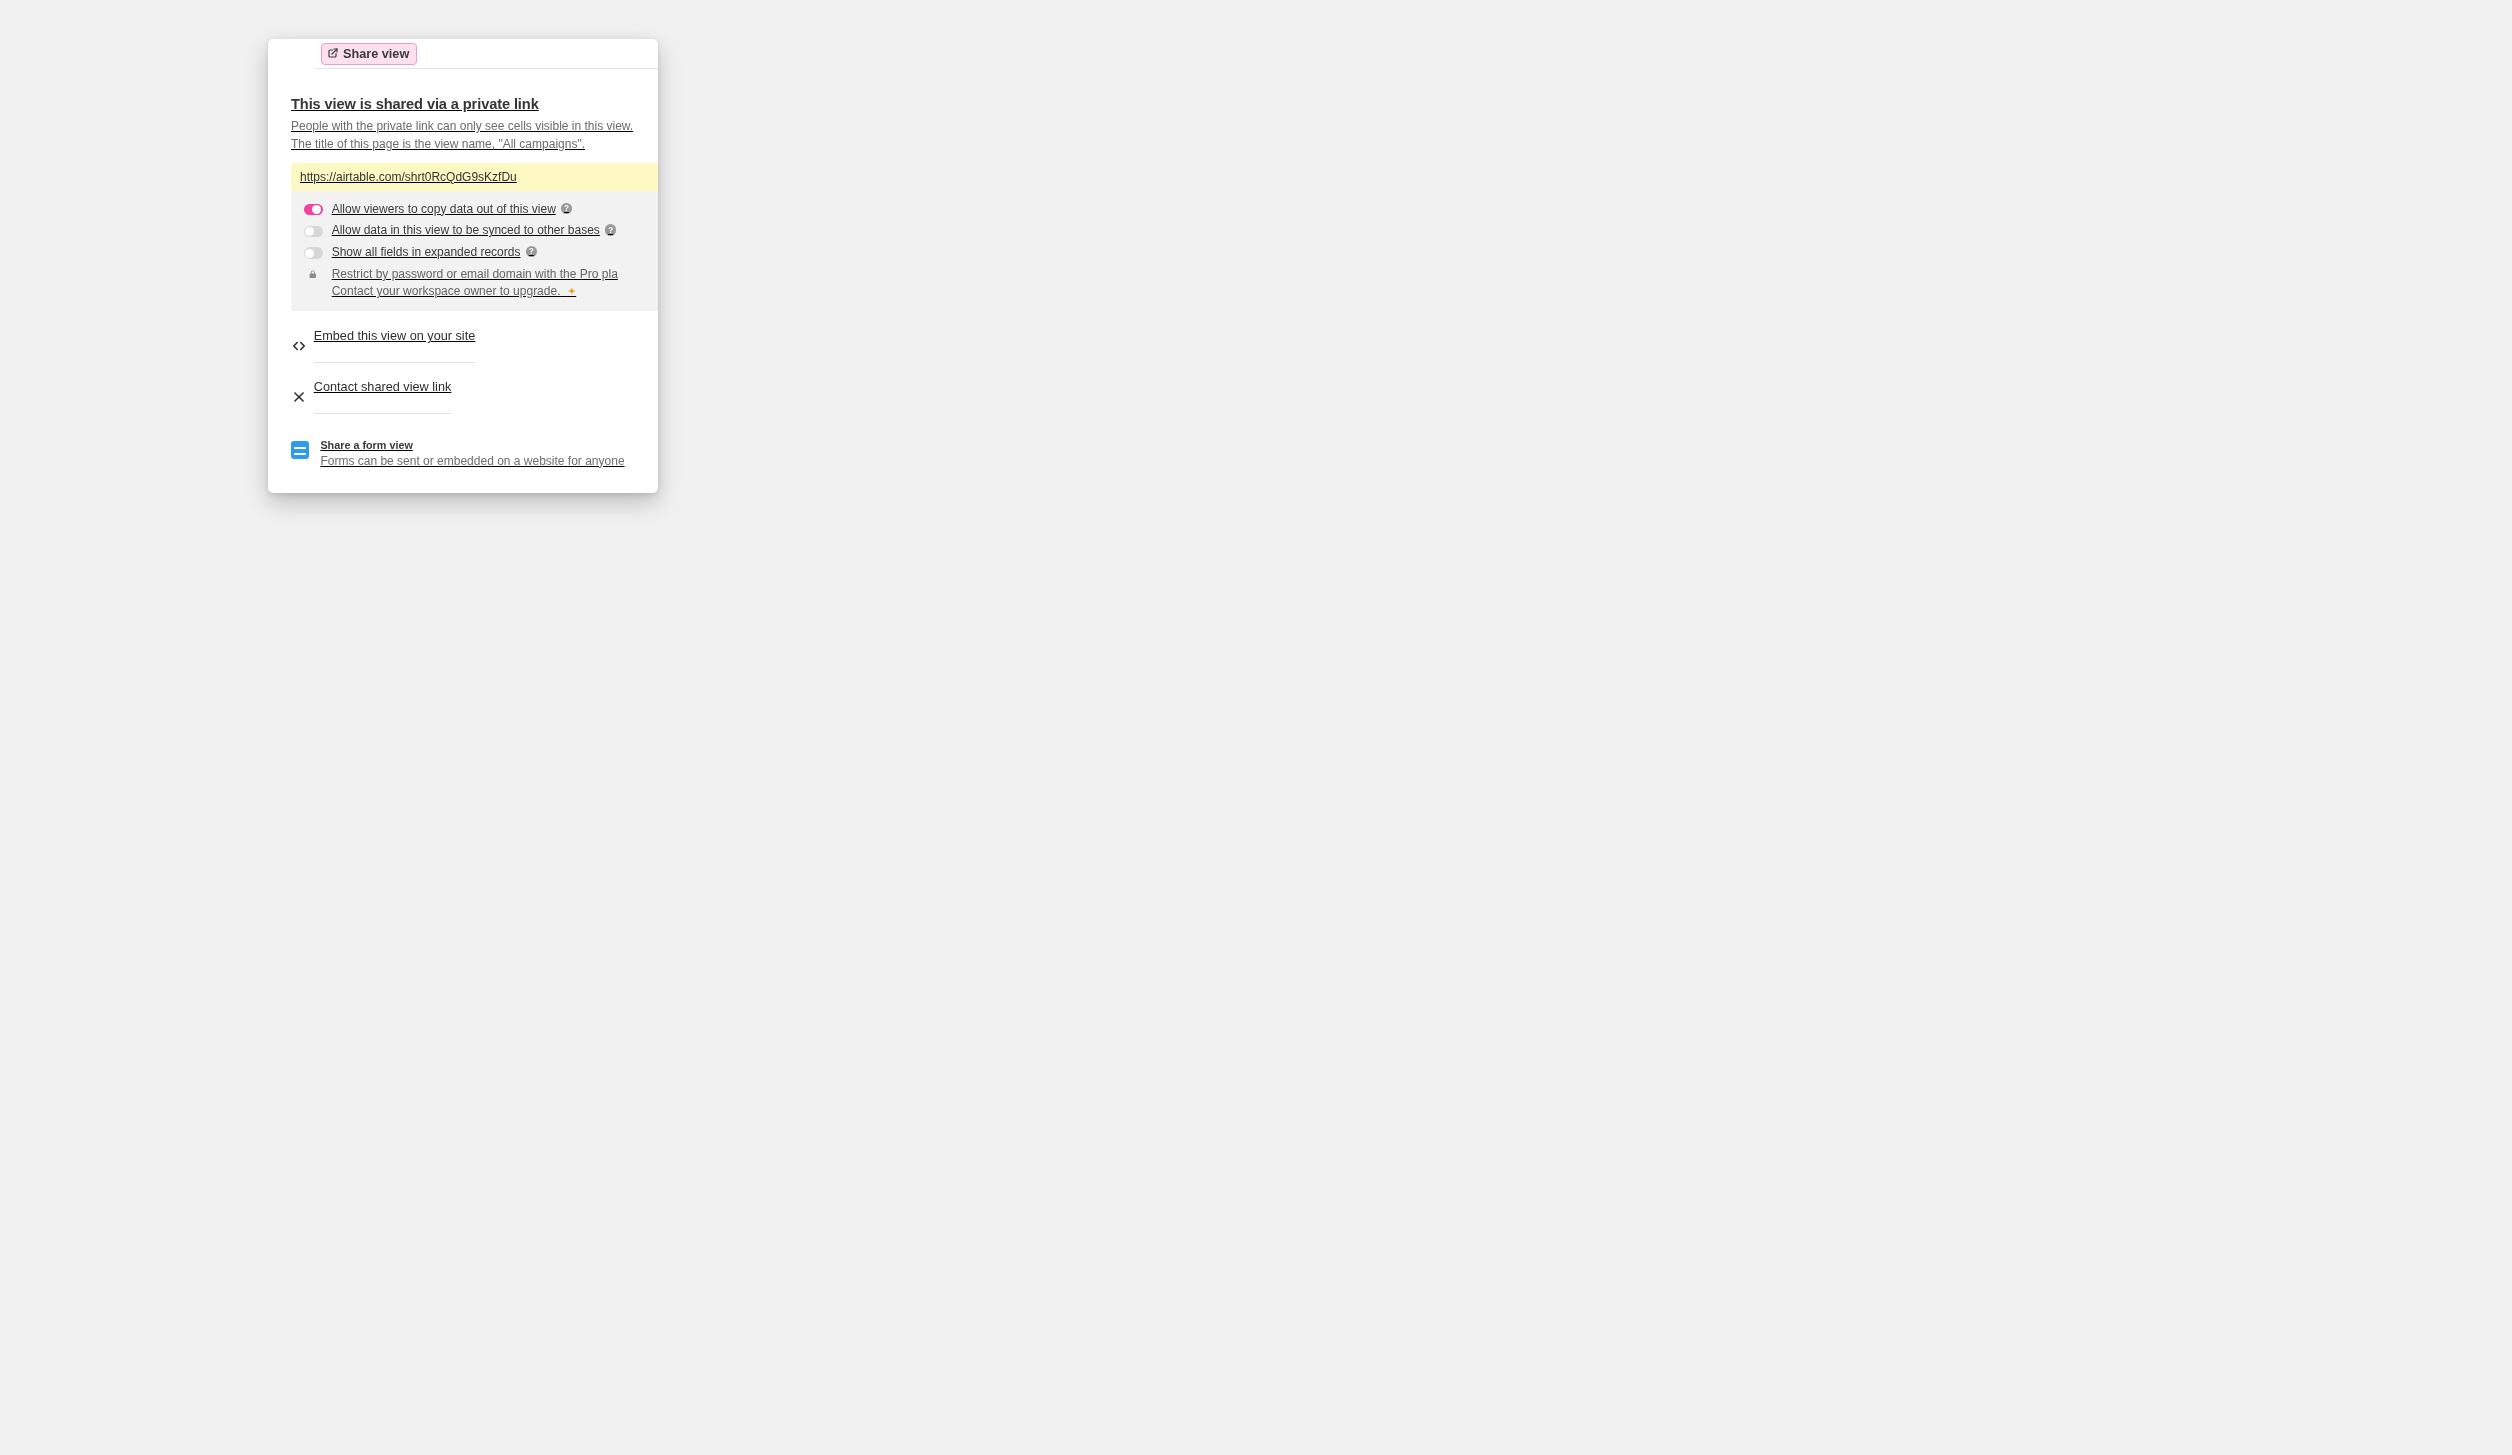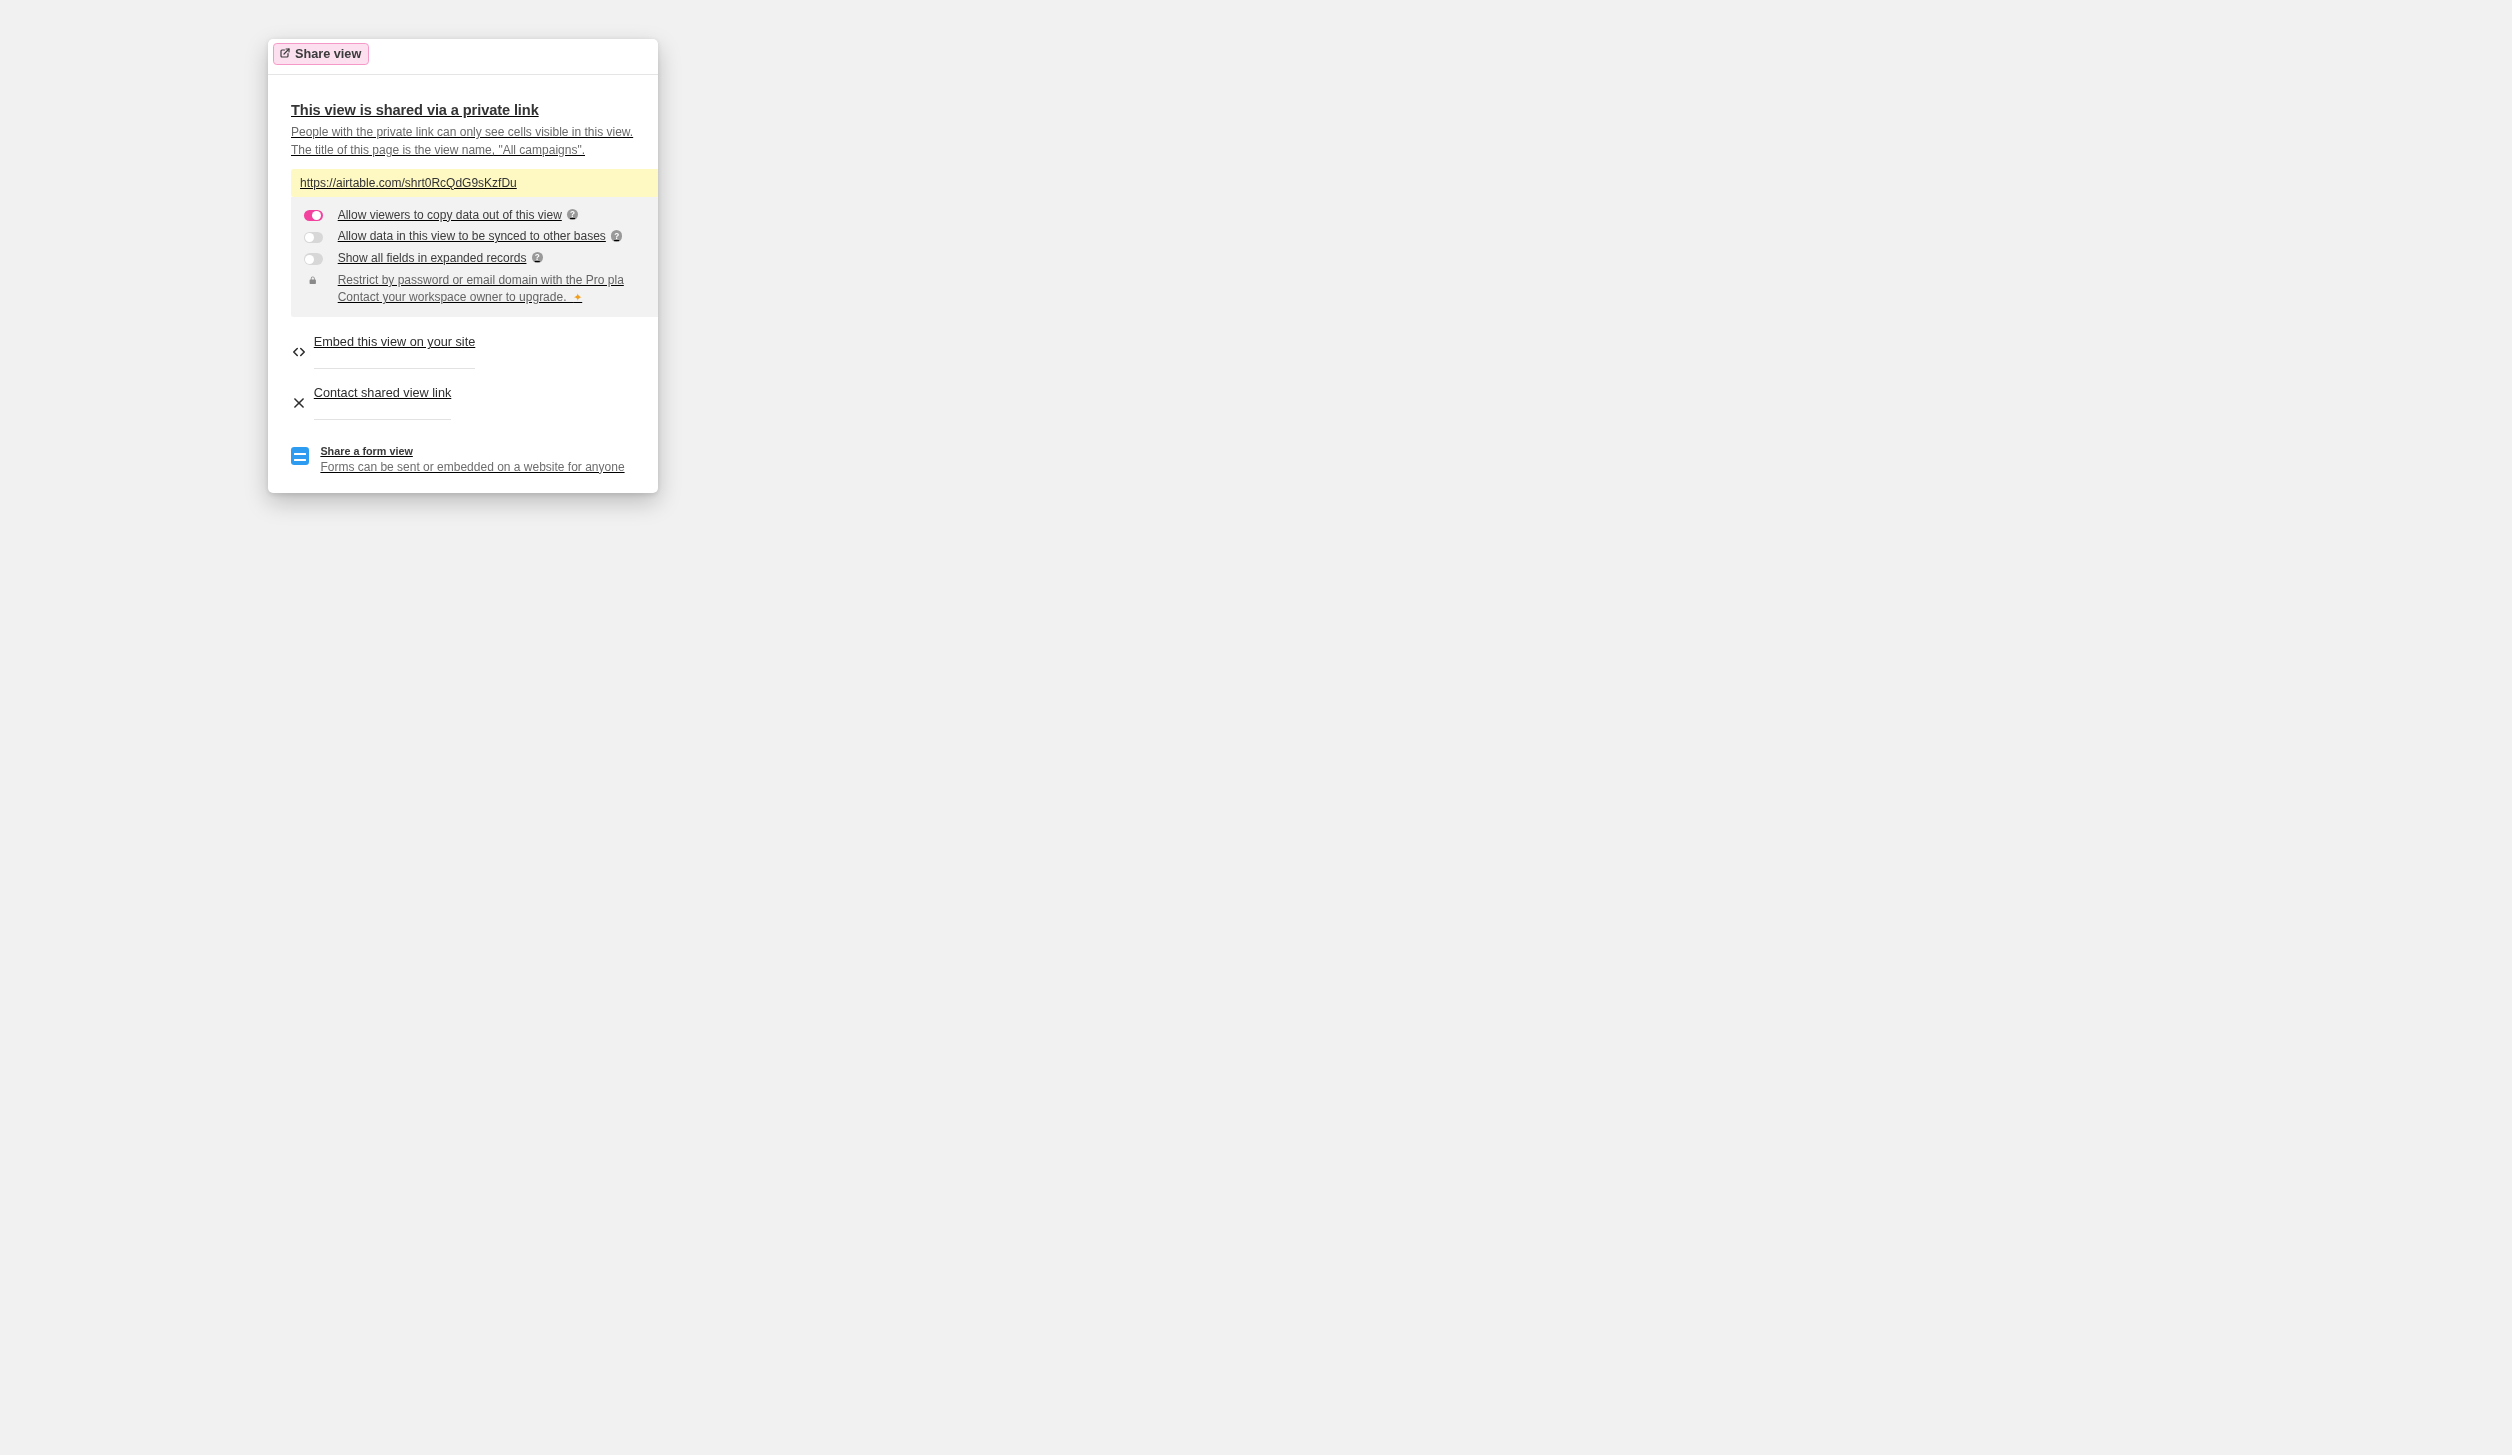--- a/index.html
+++ b/index.html
@@ -17,21 +17,22 @@
     width: 390px;
     height: 454px;
     background: #fff;
     border-radius: 5.1px;
     box-shadow: 0 9px 23px rgba(0,0,0,0.22), 0 1.3px 5.1px rgba(0,0,0,0.10);
     overflow: hidden;
   }
   .tabbar {
     border-bottom: 0.6px solid #e5e5e5;
     padding: 4.4px 5.1px 0 5.1px;
-    height: 36px;
+    height: 30px;
+    margin-left: 48px;
   }
   .tab {
     display: inline-flex;
     align-items: center;
     gap: 3.8px;
     padding: 2.5px 6.3px 3.2px 5.1px;
     border: 1.3px solid #f59ac8;
     background: #fce0ef;
     border-radius: 3.8px;
     cursor: pointer;
@@ -72,21 +73,21 @@
   }
   .options {
     background: #f2f2f2;
     padding: 10.2px 0 11.4px 12.7px;
     border-radius: 0 0 0 2.5px;
     margin-bottom: 18px;
   }
   .opt {
     display: flex;
     align-items: flex-start;
-    gap: 15px;
+    gap: 9px;
     margin-bottom: 7.6px;
   }
   .opt:last-child { margin-bottom: 0; }
   .toggle {
     width: 19px;
     height: 11.4px;
     border-radius: 6.3px;
     background: #d7d7d7;
     position: relative;
     flex: none;

